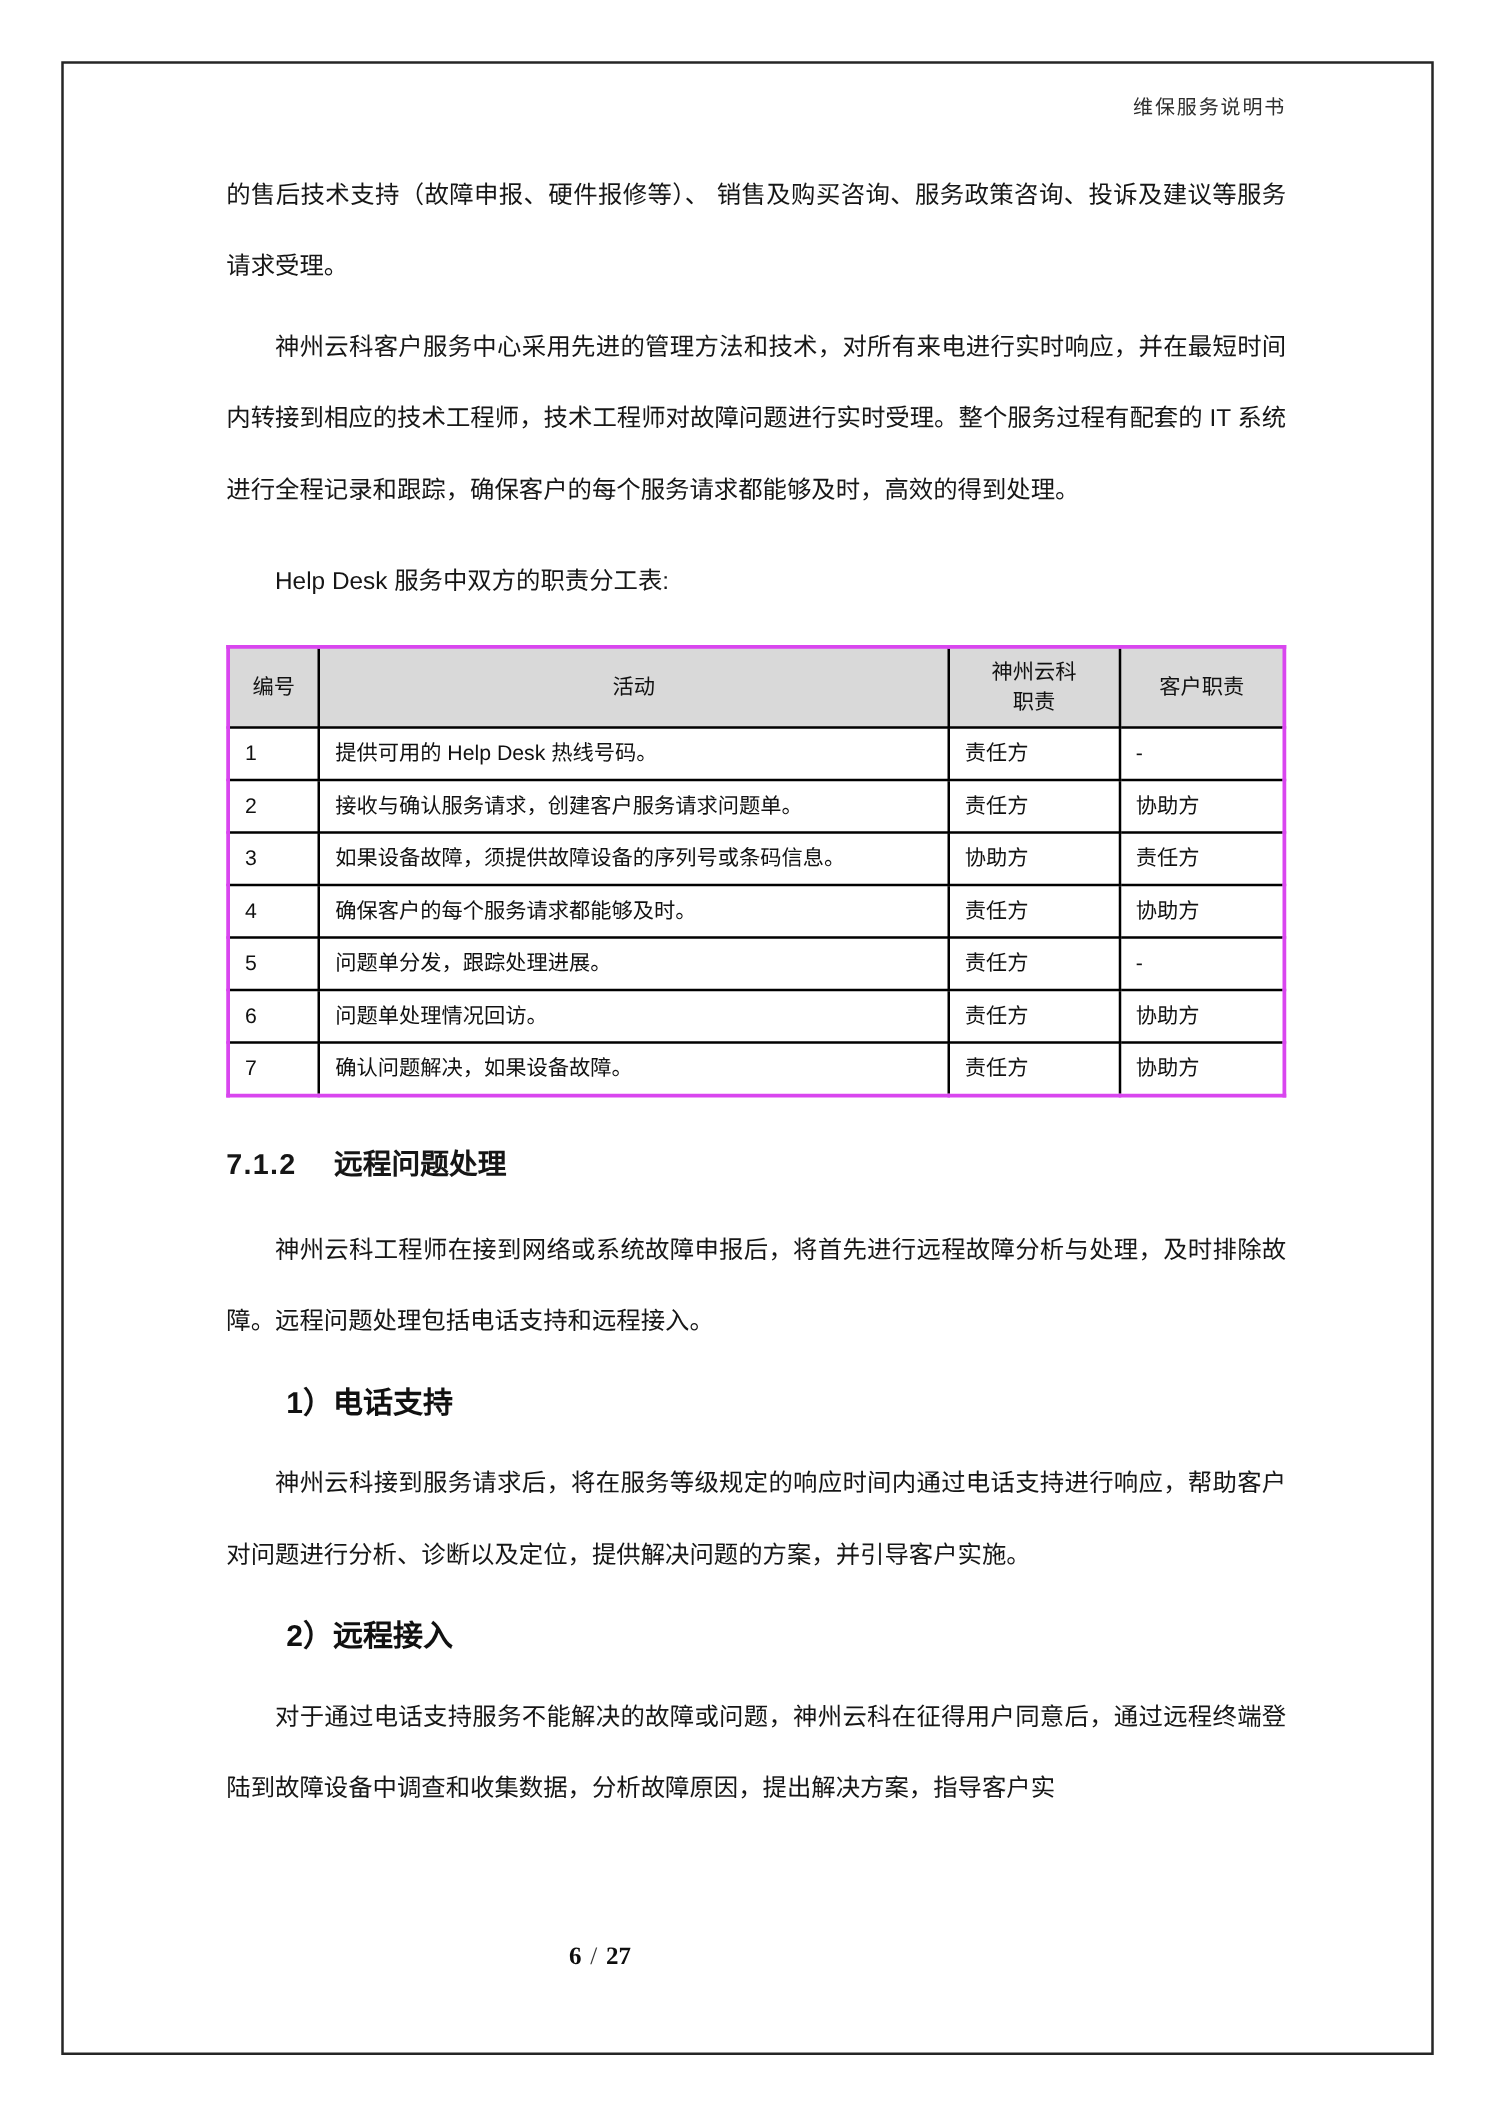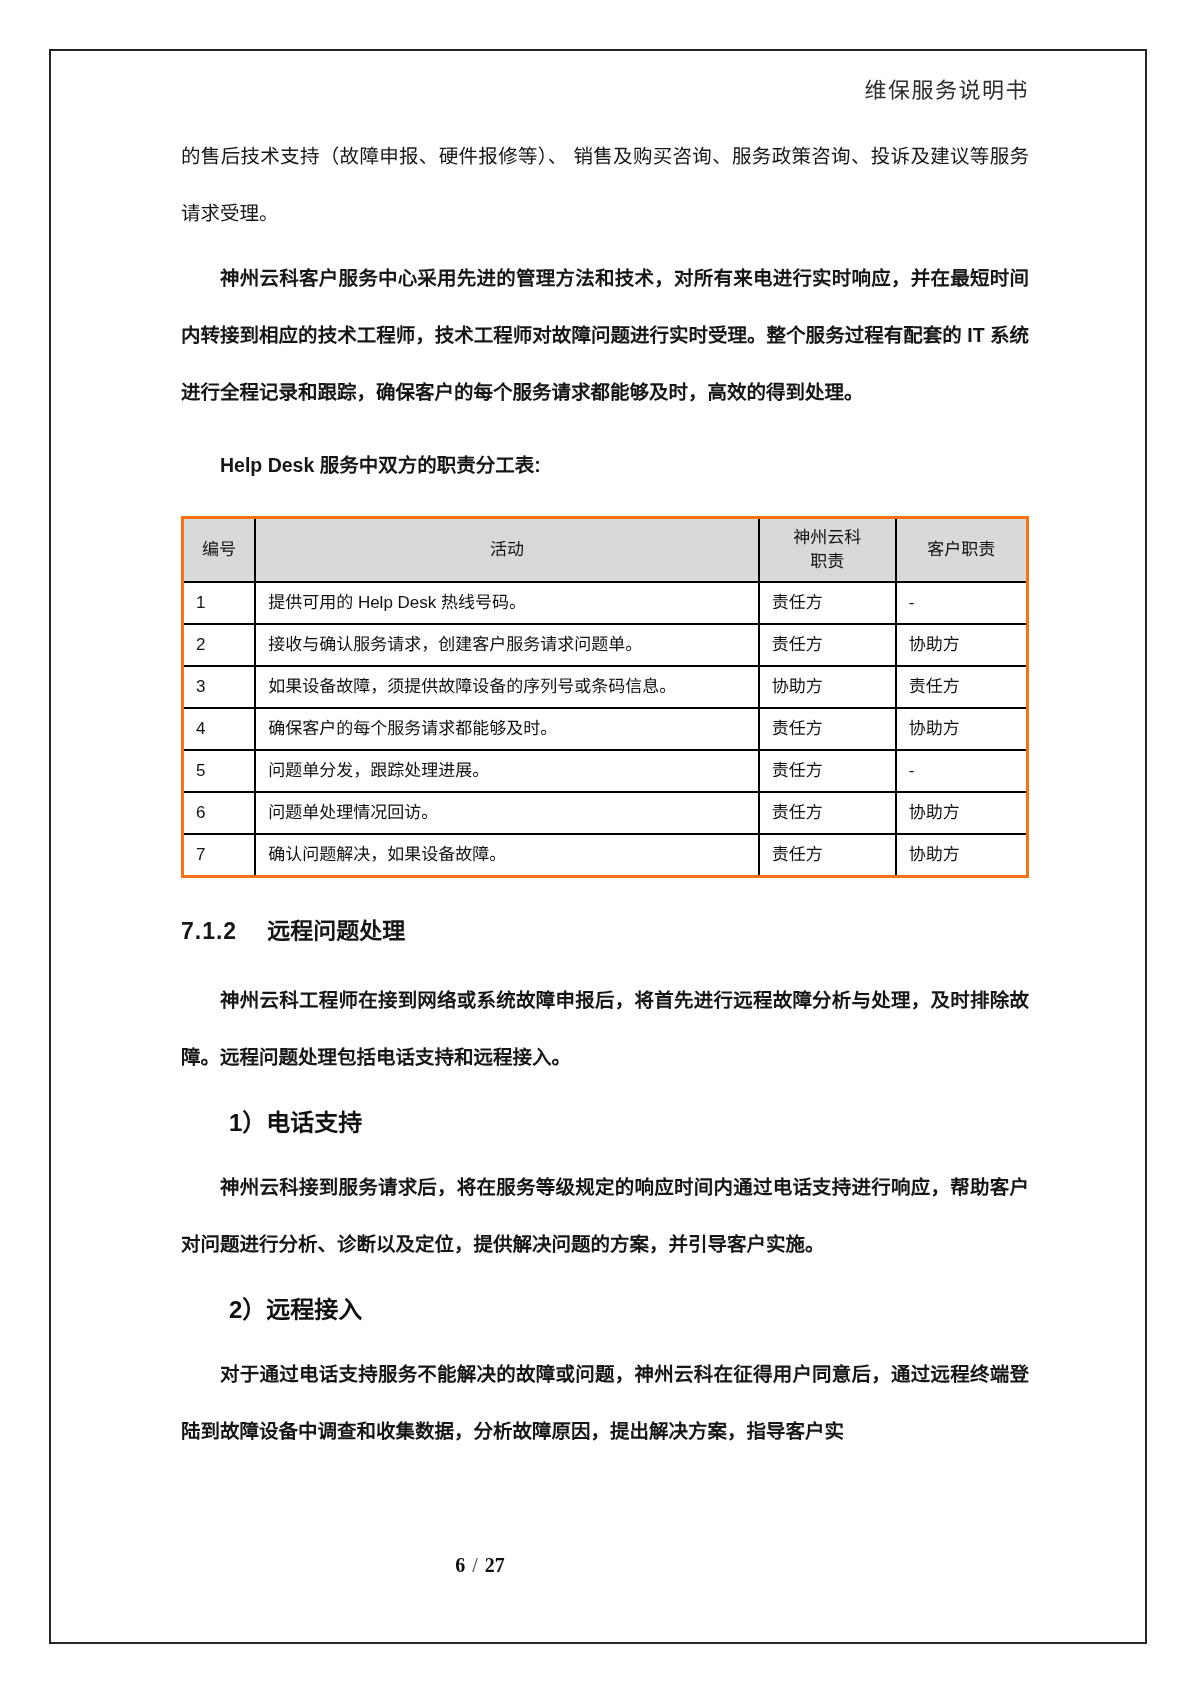--- a/index.html
+++ b/index.html
@@ -16,43 +16,43 @@
     left:49px;top:49px;width:1098px;height:1595px;
     border:2px solid #262626;
     box-sizing:border-box;
     pointer-events:none;
   }
   .doc-header{
     position:absolute;
     top:72px;left:181px;width:848px;
     text-align:right;
     font-family:"Liberation Serif","DejaVu Serif",serif;
-    font-size:22px;
+    font-size:16px;
     letter-spacing:1.5px;
     color:#2e2e2e;
   }
   .content{
     position:absolute;
     top:128px;left:181px;width:848px;
   }
   .body-text{
     font-size:19.5px;
     line-height:57px;
     text-align:justify;
     margin:0 0 8px 0;
     color:#161616;
   }
-  .indent{text-indent:2em;font-weight:bold;}
+  .indent{text-indent:2em;}
   .table-intro{margin-top:16px;margin-bottom:0;}
   table.resp{
     width:100%;
     border-collapse:collapse;
     table-layout:fixed;
     margin:22px 0 6px 0;
-    border:3px solid #f97316;
+    border:3px solid #d946ef;
   }
   table.resp th,table.resp td{
     border:2px solid #000;
     box-sizing:border-box;
     font-size:17px;
     color:#111;
     vertical-align:middle;
   }
   table.resp th{
     background:#d9d9d9;

